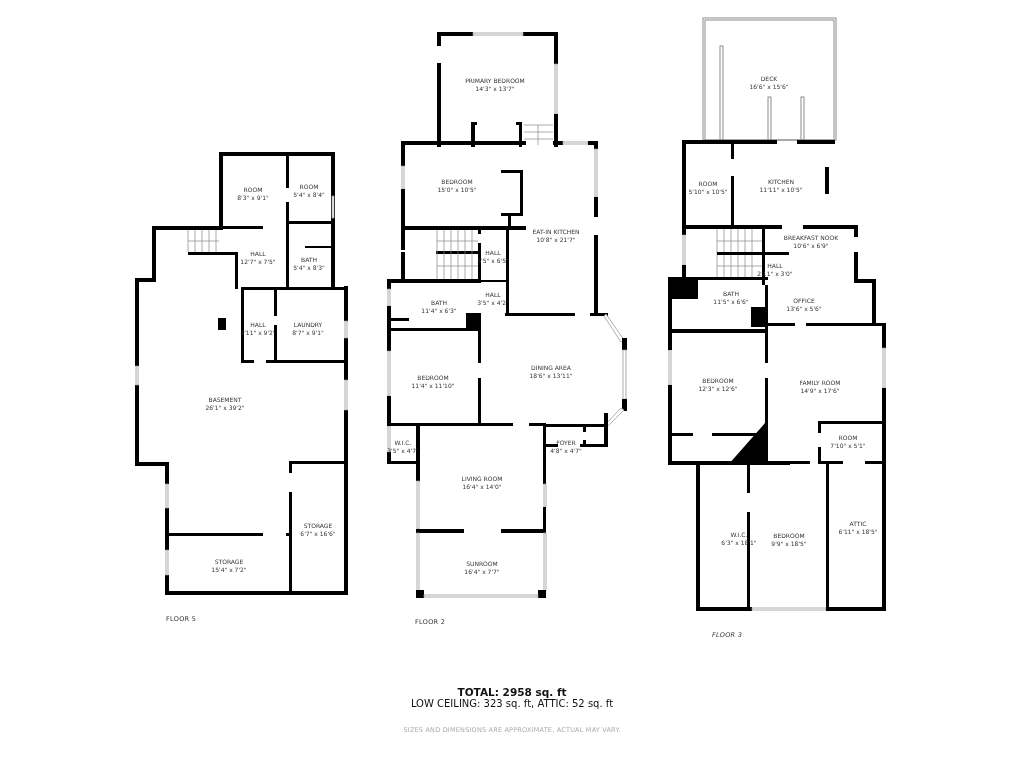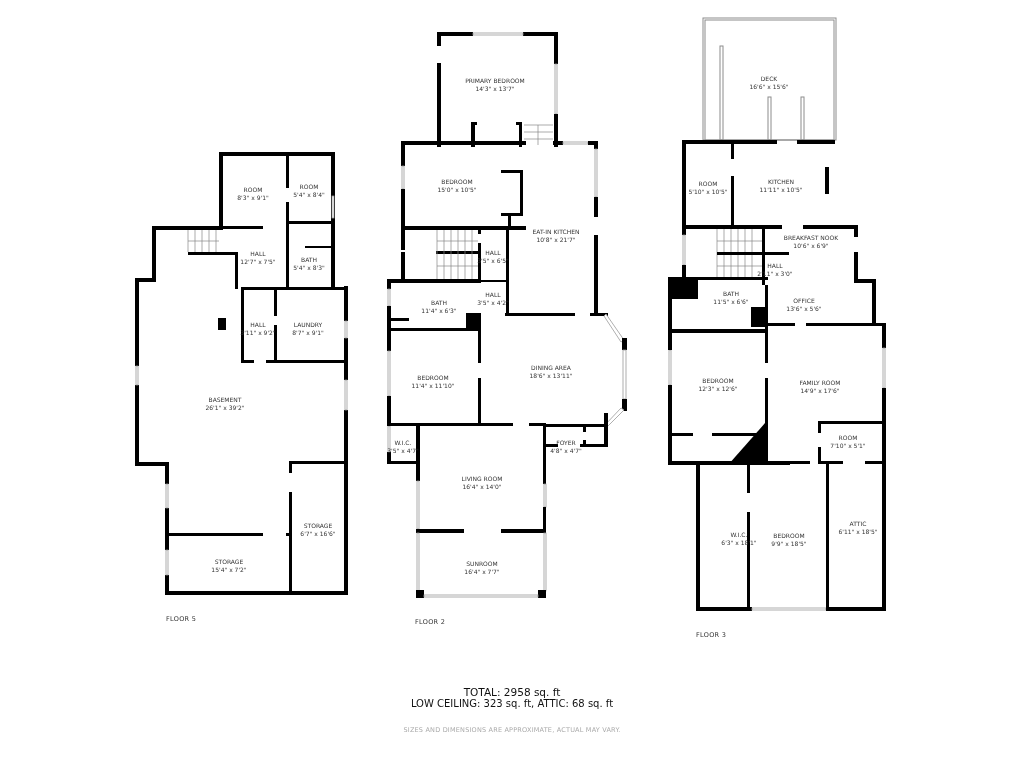--- a/index.html
+++ b/index.html
@@ -7,21 +7,21 @@
   #plan { position: absolute; left: 0; top: 0; width: 1024px; height: 768px; }
   .wall { fill: #000; }
   .win { fill: #fff; stroke: #9a9a9a; stroke-width: 0.8; }
   .deck { fill: none; stroke: #8c8c8c; stroke-width: 1; }
   .stair { stroke: #888; stroke-width: 0.7; fill: none; }
   .rlabel { position: absolute; text-align: center; font-size: 6px; line-height: 8px; color: #333; transform: translateX(-50%); white-space: nowrap; font-family: "DejaVu Sans", sans-serif; }
   .rlabel .n { display: block; }
   .rlabel .d { display: block; }
   .floor-label { position: absolute; font-size: 6.5px; color: #333; letter-spacing: 0.3px; font-family: "DejaVu Sans", sans-serif; }
   #summary { position: absolute; left: 0; top: 686px; width: 1024px; text-align: center; color: #111; font-family: "DejaVu Sans", sans-serif; }
-  #summary .total { font-weight: normal; font-size: 10.5px; line-height: 12px; }
+  #summary .total { font-weight: bold; font-size: 10.5px; line-height: 12px; }
   #summary .line { font-size: 10px; line-height: 12px; }
   #summary .disc { font-size: 6.5px; color: #aaa; margin-top: 16px; letter-spacing: 0.2px; }
 </style>
 </head>
 <body>
 
 <svg id="plan" viewBox="0 0 1024 768" xmlns="http://www.w3.org/2000/svg">
 
   <g>
 
@@ -397,19 +397,19 @@
     <span class="d">6'3" x 18'1"</span>
   </div>
 <div class="rlabel" style="left:789px; top:532px;">
     <span class="n">BEDROOM</span>
     <span class="d">9'9" x 18'5"</span>
   </div>
 <div class="rlabel" style="left:858px; top:520px;">
     <span class="n">ATTIC</span>
     <span class="d">6'11" x 18'5"</span>
   </div>
-<div class="floor-label" style="left:696px; top:631px;">FLOOR 3</div>
+<div class="floor-label" style="left:712px; top:631px;font-style:italic;">FLOOR 3</div>
 
 <div id="summary">
   <div class="total">TOTAL: 2958 sq. ft</div>
-  <div class="line">LOW CEILING: 323 sq. ft, ATTIC: 68 sq. ft</div>
+  <div class="line">LOW CEILING: 323 sq. ft, ATTIC: 52 sq. ft</div>
   <div class="disc">SIZES AND DIMENSIONS ARE APPROXIMATE, ACTUAL MAY VARY.</div>
 </div>
 
 </body></html>

